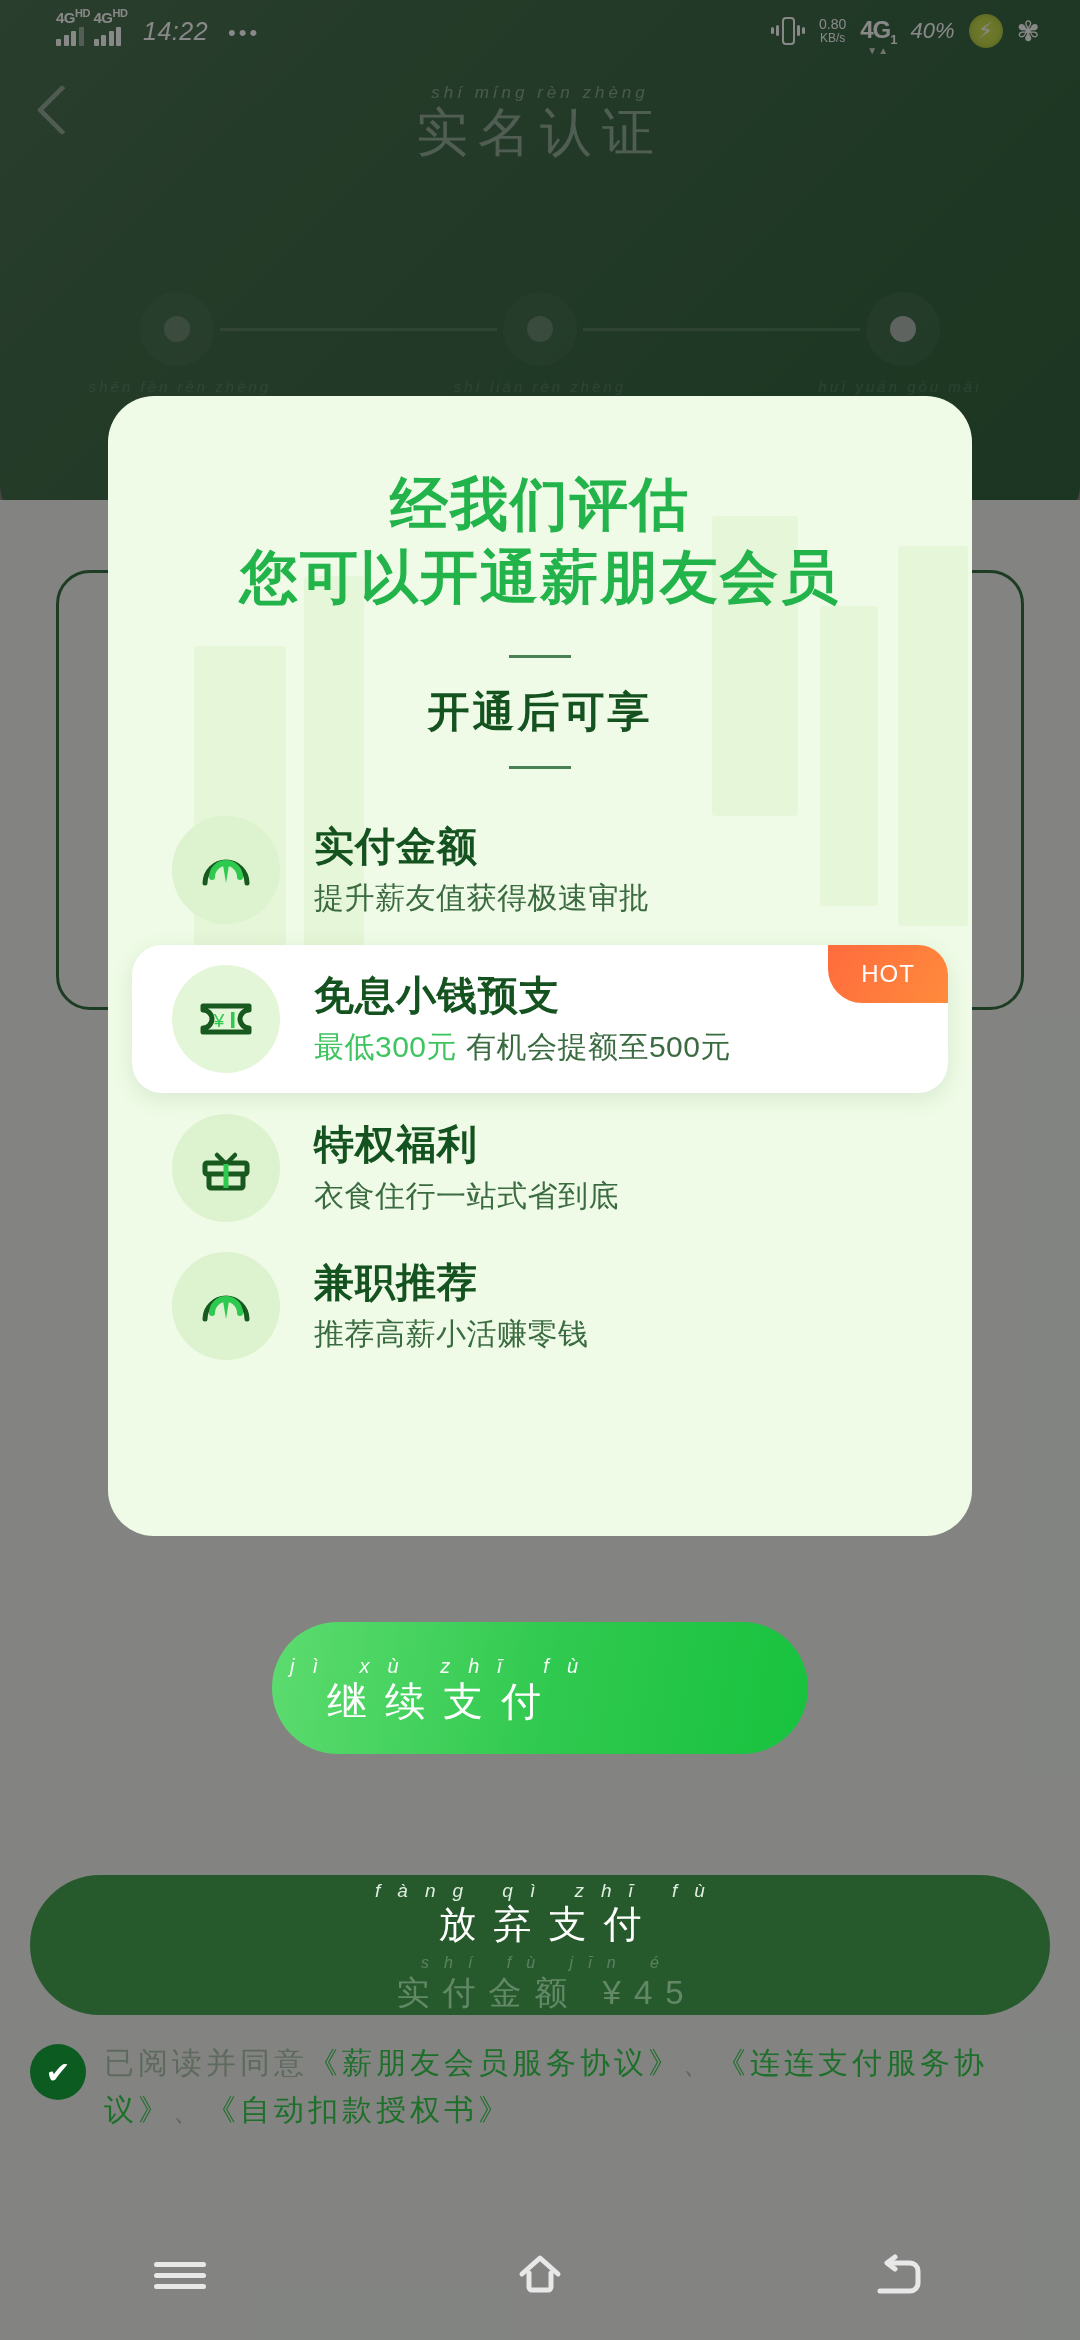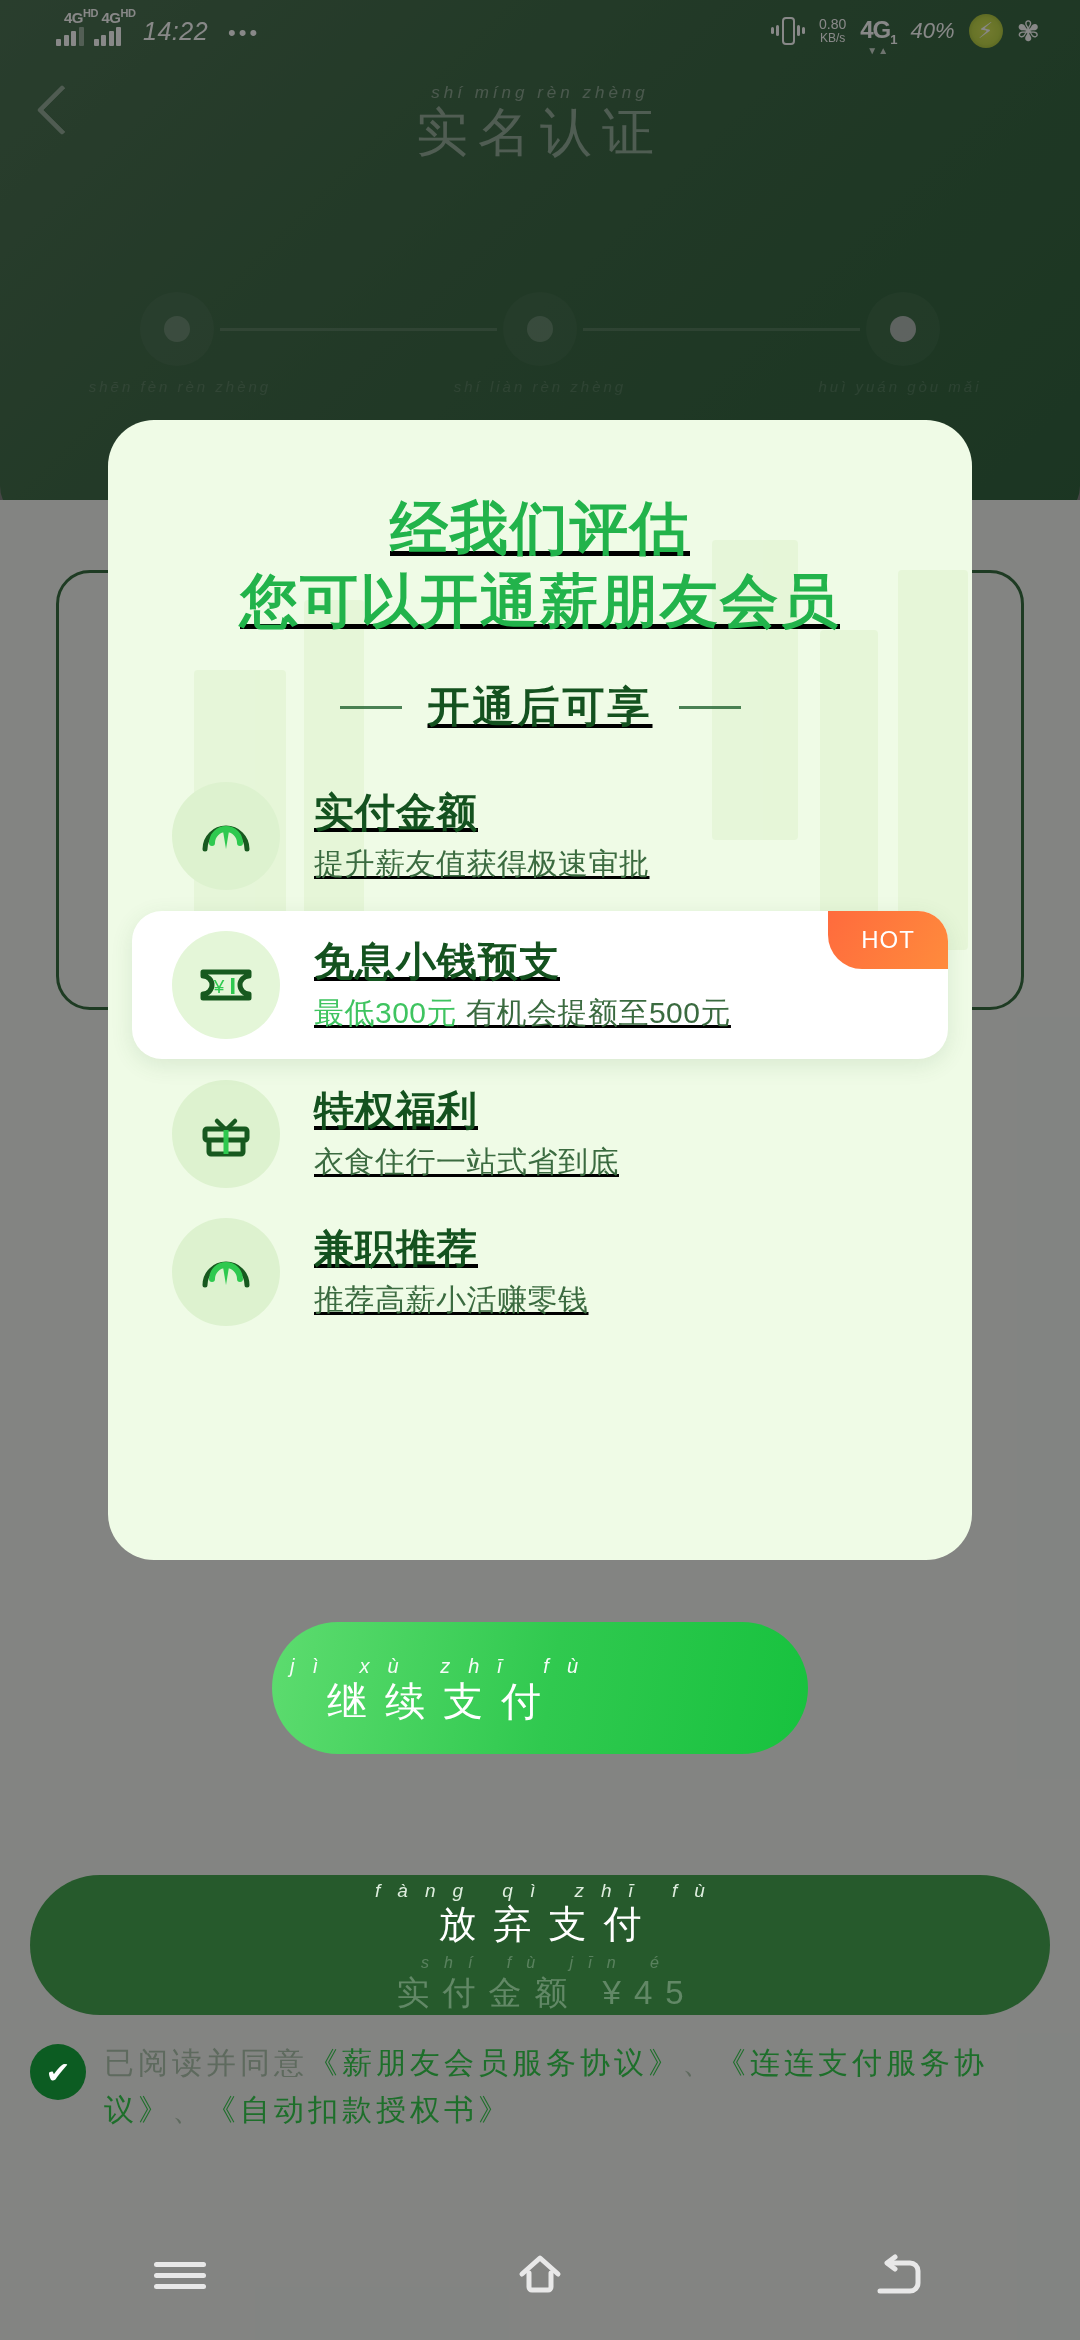--- a/index.html
+++ b/index.html
@@ -23,21 +23,21 @@
     background:#f3f6f1;
   }
 
   
   .statusbar {
     position:absolute; left:0; top:0; width:1080px; height:62px;
     display:flex; align-items:center; color:#ffffff; z-index:6;
   }
   .sb-left { display:flex; align-items:flex-end; gap:10px; padding-left:56px; }
   .sig { display:flex; align-items:flex-end; gap:3px; position:relative; }
-  .sig .lbl { position:absolute; top:-20px; left:0; font-size:15px; font-weight:bold; letter-spacing:-0.5px; white-space:nowrap;margin-left:8px;}
+  .sig .lbl { position:absolute; top:-20px; left:0; font-size:15px; font-weight:bold; letter-spacing:-0.5px; white-space:nowrap;}
   .sig .lbl sup { font-size:11px; }
   .bars { display:flex; align-items:flex-end; gap:2.5px; height:19px; }
   .bars i { display:block; width:5px; background:#fff; border-radius:1px; }
   .bars i:nth-child(1){height:7px;} .bars i:nth-child(2){height:11px;}
   .bars i:nth-child(3){height:15px;} .bars i:nth-child(4){height:19px;}
   .bars i.dim { background:rgba(255,255,255,0.45); }
   .sb-time { font-size:25px; margin-left:12px; letter-spacing:0.5px; font-style:italic;}
   .sb-dots { font-size:22px; letter-spacing:3px; margin-left:10px; }
   .sb-right { margin-left:auto; display:flex; align-items:center; gap:14px; padding-right:40px; }
   .vib { position:relative; width:34px; height:30px; }
@@ -82,31 +82,31 @@
 
   
   .ghost-card { position:absolute; left:56px; top:570px; width:968px; height:440px;
     border:3px solid #14551f; border-radius:34px; z-index:1;}
 
   
   .overlay { position:absolute; left:0; top:0; width:1080px; height:2340px;
     background:rgba(38,38,38,0.55); z-index:10;}
 
   
-  .modal { position:absolute; left:108px; top:420px; width:864px; height:1140px;
-    background:#effbe6; border-radius:46px; z-index:20; overflow:hidden;text-decoration:underline;}
+  .modal { position:absolute; left:108px; top:396px; width:864px; height:1140px;
+    background:#effbe6; border-radius:46px; z-index:20; overflow:hidden;}
   .modal-deco { position:absolute; inset:0; pointer-events:none; opacity:0.55;}
   .modal-deco span { position:absolute; background:#dff3ce; border-radius:4px;}
 
   .m-title { position:relative; text-align:center; padding-top:72px; z-index:2;}
   .m-title .l1 { font-size:58px; font-weight:bold; color:#22b34b; letter-spacing:2px; line-height:1.25;}
   .m-title .l2 { font-size:58px; font-weight:bold; color:#22b34b; letter-spacing:2px; line-height:1.25;}
 
   .m-sub { position:relative; z-index:2; display:flex; align-items:center; justify-content:center;
-    gap:26px; margin-top:42px;}
+    gap:26px; margin-top:42px;flex-direction:column;}
   .m-sub .ln { width:62px; height:3px; background:#2d6b39; opacity:0.85;}
   .m-sub .tx { font-size:42px; font-weight:bold; color:#14521f; letter-spacing:3px;}
 
   .benefits { position:relative; z-index:2; margin-top:32px;}
   .brow { display:flex; align-items:center; padding:0 64px; height:138px; }
   .bicon { width:108px; height:108px; border-radius:50%; background:#ddf2cf;
     display:flex; align-items:center; justify-content:center; flex:0 0 auto;}
   .btext { margin-left:34px; }
   .btitle { font-size:40px; font-weight:bold; color:#14521f; letter-spacing:1px; line-height:1.2;}
   .bdesc { font-size:30px; color:#3b6b40; letter-spacing:0.5px; margin-top:8px;}

